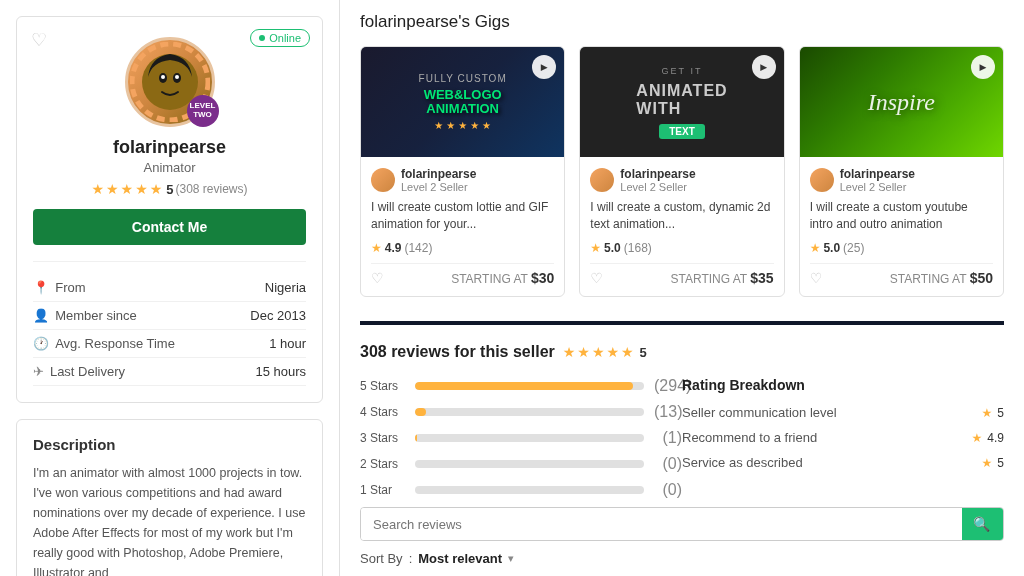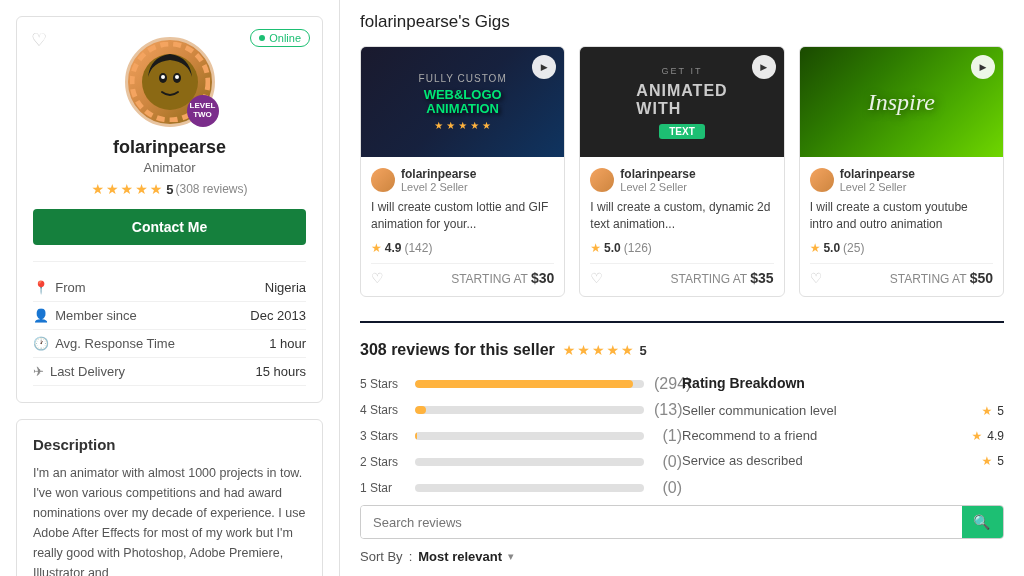--- a/index.html
+++ b/index.html
@@ -328,21 +328,21 @@
       align-items: center;
       padding-top: 6px;
       border-top: 1px solid #f0f0f0;
     }
 
     .gig-heart { color: #ccc; font-size: 14px; cursor: pointer; }
     .gig-price { font-size: 12px; color: #888; }
     .gig-price span { font-size: 14px; font-weight: 600; color: #333; }
 
     
-    .reviews-section { border-top: 2px solid #0f172a; padding-top: 18px; }
+    .reviews-section { border-top: 4px solid #0f172a; padding-top: 18px; }
 
     .reviews-header {
       display: flex;
       align-items: center;
       gap: 8px;
       margin-bottom: 16px;
     }
 
     .reviews-title { font-size: 16px; font-weight: 600; color: #222; }
 
@@ -583,21 +583,21 @@
           <div class="gig-seller-avatar"></div>
           <div>
             <div class="gig-seller-name">folarinpearse</div>
             <div class="gig-seller-level">Level 2 Seller</div>
           </div>
         </div>
         <div class="gig-desc">I will create a custom, dynamic 2d text animation...</div>
         <div class="gig-rating-row">
           <span class="gig-rating-star">★</span>
           <span class="gig-rating-num">5.0</span>
-          <span class="gig-rating-count">(126)</span>
+          <span class="gig-rating-count">(168)</span>
         </div>
         <div class="gig-footer">
           <span class="gig-heart">♡</span>
           <span class="gig-price">STARTING AT <span>$35</span></span>
         </div>
       </div>
     </div>
 
     <div class="gig-card">
       <div class="gig-thumbnail gig-thumb-3">

